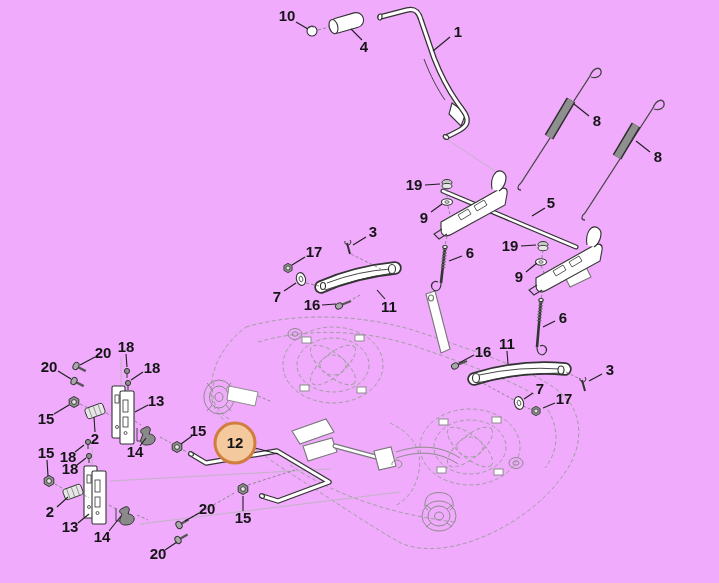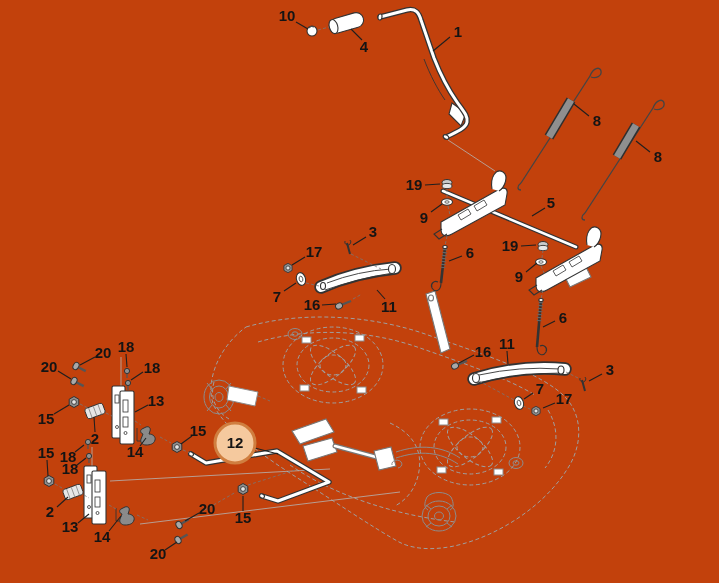--- a/index.html
+++ b/index.html
@@ -1,16 +1,16 @@
 <!DOCTYPE html>
 <html><head>
 <meta charset="utf-8">
 <style>
   html,body{margin:0;padding:0;background:#fff;}
-  .wrap{position:relative;width:719px;height:583px;background:#c2410c;overflow:hidden;
+  .wrap{position:relative;width:719px;height:583px;background:#f0abfc;overflow:hidden;
         font-family:"Liberation Sans",sans-serif;}
   svg{display:block;}
   .deck{stroke:#9f9f9f;fill:none;stroke-width:1;stroke-dasharray:4 2.6;}
   .decksolid{stroke:#8c8c8c;fill:none;stroke-width:1;}
   .wfill{fill:#fff;stroke:#8c8c8c;stroke-width:1;}
   .gfill{fill:#fff;stroke:#777;stroke-width:1.1;}
   .part{stroke:#333;fill:#fff;stroke-width:1.1;}
   .partline{stroke:#333;fill:none;stroke-width:1.1;}
   .tube{stroke:#333;fill:none;stroke-width:5.5;stroke-linecap:round;stroke-linejoin:round;}
   .tubein{stroke:#fff;fill:none;stroke-width:3;stroke-linecap:round;stroke-linejoin:round;}

